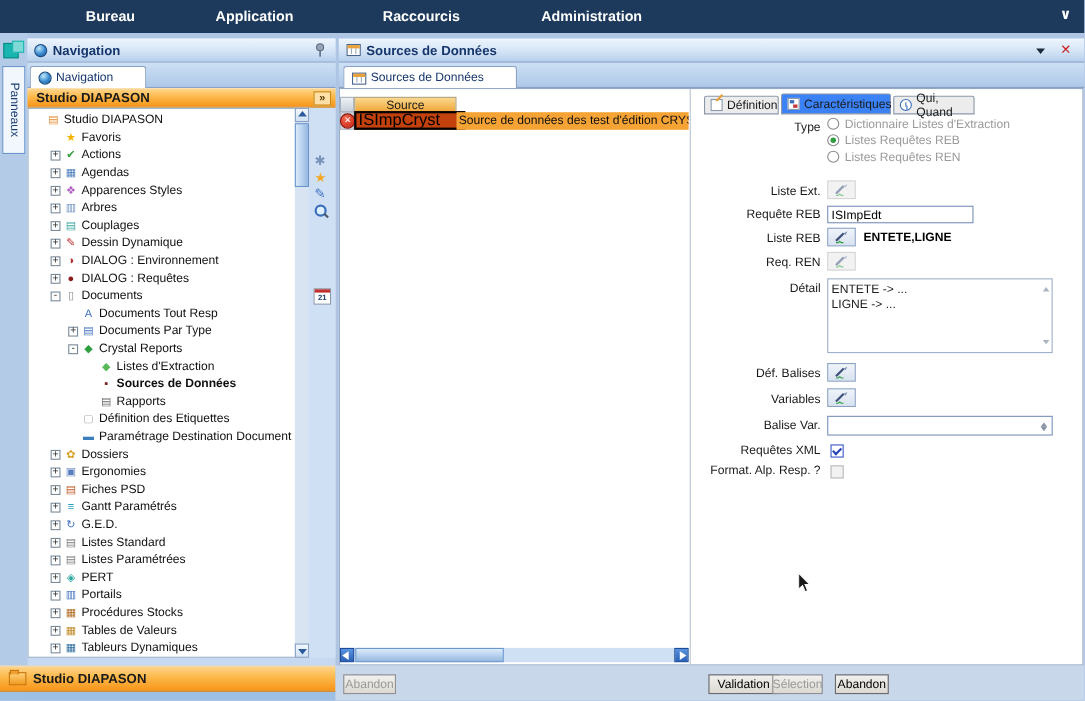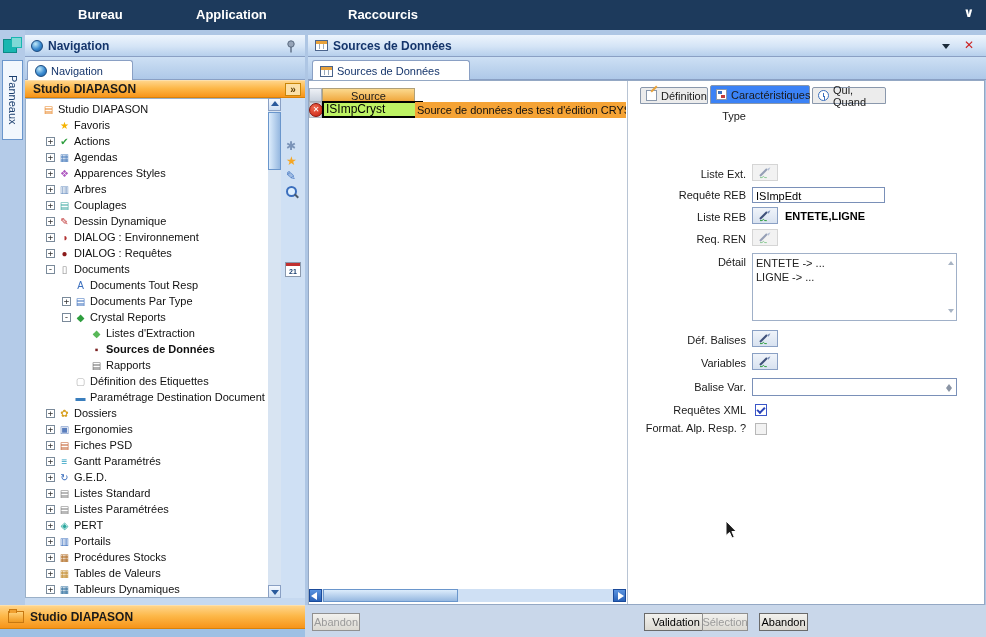--- a/index.html
+++ b/index.html
@@ -91,22 +91,22 @@
 
   .col-hdr{position:absolute;height:14px;font-size:11px;text-align:center;line-height:14px;color:#1a1a1a;
     border:1px solid #b0a078;box-sizing:border-box;}
   #gutter-hdr{position:absolute;left:309px;top:88px;width:13px;height:14px;background:linear-gradient(#eef1f6,#c8d0dc);border:1px solid #a8b0bc;box-sizing:border-box;}
   #col-src{left:322px;top:88px;width:93px;background:linear-gradient(180deg,#fbd98e,#f0a73c);}
   #col-des{left:415px;top:88px;width:211px;background:linear-gradient(180deg,#ffffff,#d9dde6);border-color:#a8b0bc;}
   #row-gutter{position:absolute;left:309px;top:102px;width:13px;height:16px;background:#d4dae4;border:1px solid #b4bac4;box-sizing:border-box;}
   .redx{position:absolute;left:-1px;top:0px;width:14px;height:14px;border-radius:50%;border:1px solid #8a1208;box-sizing:border-box;
     background:radial-gradient(circle at 35% 30%, #f06a50, #c81e10);color:#fff;font-size:8px;font-weight:bold;text-align:center;line-height:12px;}
   .redx::after{content:'\2715';}
-  #cell-source{position:absolute;left:322px;top:101px;width:101px;height:17px;background:#bef264;border:2px solid #000;
-    box-sizing:border-box;font-size:12px;line-height:13px;padding-left:2px;color:#000;overflow:hidden;}
+  #cell-source{position:absolute;left:322px;top:101px;width:101px;height:17px;background:#c2410c;border:2px solid #000;
+    box-sizing:border-box;font-size:15px;line-height:13px;padding-left:2px;color:#000;overflow:hidden;}
   #cell-designation{position:absolute;left:415px;top:102px;width:211px;height:16px;background:#f5a335;
     font-size:11px;line-height:16px;padding-left:2px;color:#101010;overflow:hidden;white-space:nowrap;box-sizing:border-box;}
   #hscroll{position:absolute;left:309px;top:589px;width:317px;height:13px;background:#cfe0f4;}
 
   
   .dtab{position:absolute;background:#ececec;border:1px solid #8a98ac;border-radius:2px 2px 0 0;display:flex;align-items:center;
     gap:4px;padding:0 5px;font-size:11px;color:#1a1a1a;box-sizing:border-box;}
   .dtab.active{background:#3b82f6;z-index:2;}
   .mi{width:11px;height:11px;display:inline-block;position:relative;background:#fff;border:1px solid #8a98ac;box-sizing:border-box;flex:none;}
   .mi-note::after{content:'';position:absolute;right:-2px;top:-3px;width:8px;height:2px;background:#e8a23c;transform:rotate(-45deg);}
@@ -157,20 +157,21 @@
 </head>
 <body>
 
 <div id="app">
 
   <div id="menubar">
     <div id="menu-chevron">∨</div>
   <div class="menu-item" style="left: 78px;">Bureau</div>
       <div class="menu-item" style="left: 196px;">Application</div>
       <div class="menu-item" style="left: 348px;">Raccourcis</div>
+      <div class="menu-item" style="left: 492px;">Administration</div>
     </div>
 
   <div id="left-strip">
     <div id="strip-icon">
         <span class="sq1"></span>
         <span class="sq2"></span>
       </div>
     <div id="panneaux-tab">Panneaux</div>
   </div>
 
@@ -417,20 +418,34 @@
         <span class="mi mi-grid"></span>
         <span>Caractéristiques</span>
       </div>
       <div class="dtab" style="left: 812px; width: 74px; top: 87px; height: 17px;">
         <span class="mi mi-clock"></span>
         <span>Qui, Quand</span>
       </div>
     </div>
 
   <div class="flabel" style="top:110px">Type</div>
+  <div id="type-radios">
+      <div class="radio-row">
+        <span class="radio"></span>
+        <span class="rlabel">Dictionnaire Listes d'Extraction</span>
+      </div>
+      <div class="radio-row">
+        <span class="radio on"></span>
+        <span class="rlabel">Listes Requêtes REB</span>
+      </div>
+      <div class="radio-row">
+        <span class="radio"></span>
+        <span class="rlabel">Listes Requêtes REN</span>
+      </div>
+    </div>
 
   <div class="flabel" style="top:168px">Liste Ext.</div>
   <div class="wand-btn dis" style="top:164px" id="liste-ext-btn">
       <svg width="16" height="13" viewBox="0 0 16 13">
         <path d="M3 10 L10 3" stroke="#3f517a" stroke-width="2" fill="none"></path>
         <path d="M10 3 l3.4 -1.7 -1.7 3.4 z" fill="#7a8fb8"></path>
         <path d="M3 11.6 l2 0 1.4 -1.2 1.4 1.2 2 0" stroke="#2e9e3e" stroke-width="1" fill="none"></path>
       </svg>
     </div>
 

